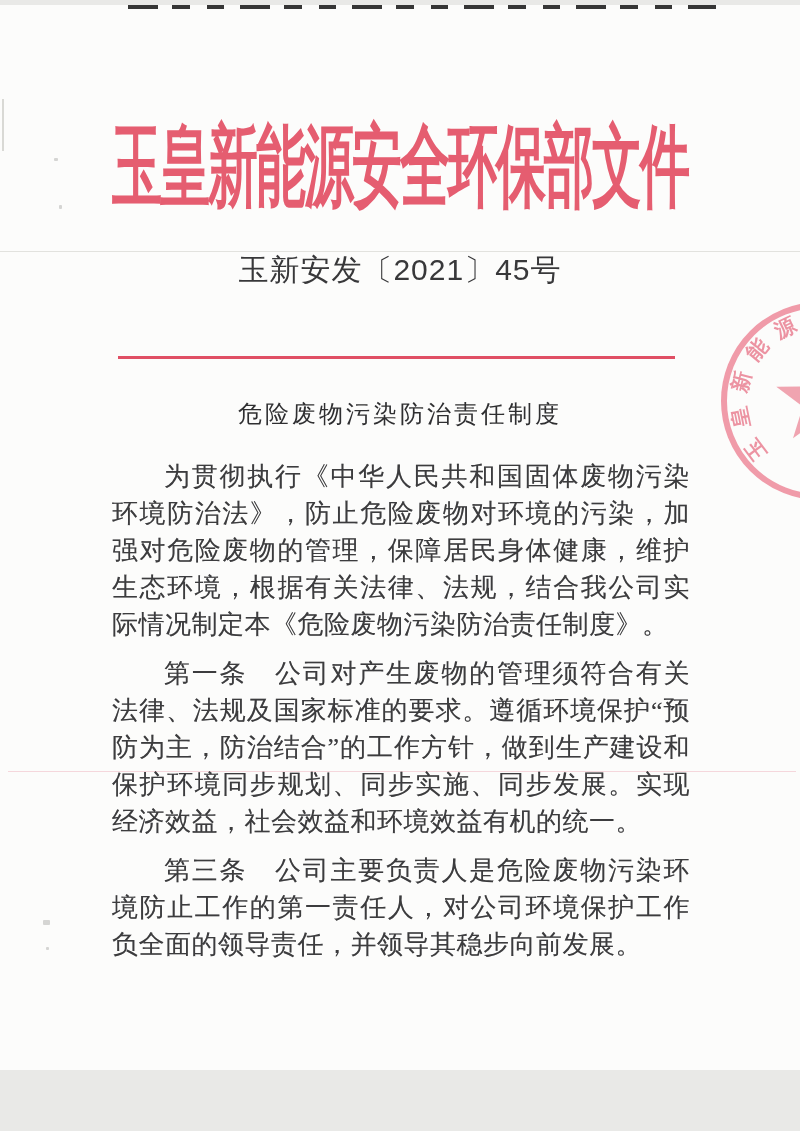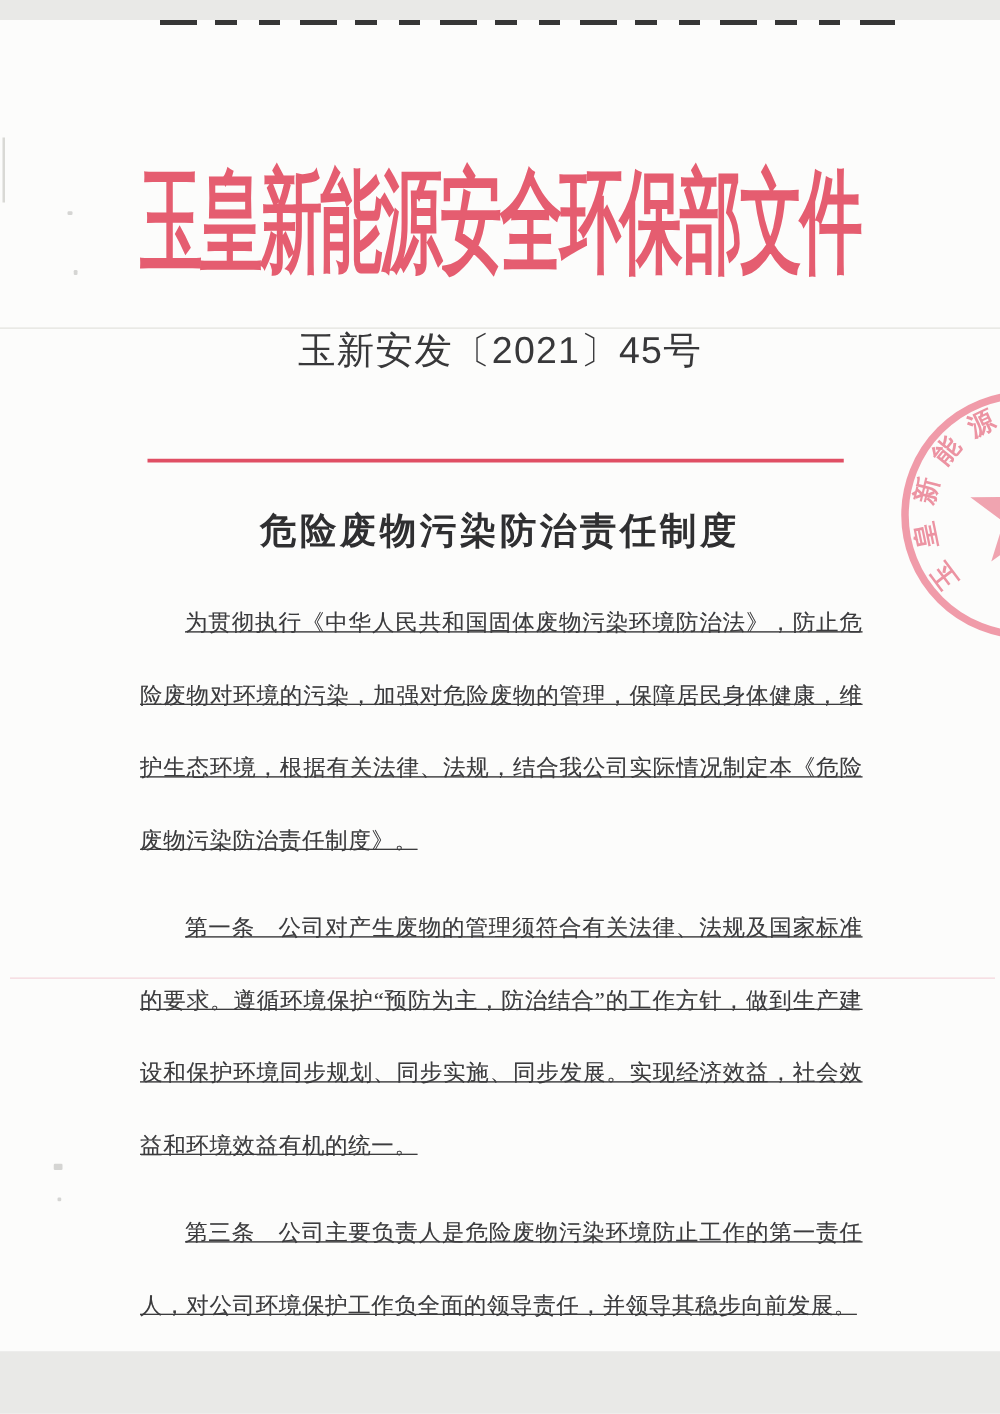--- a/index.html
+++ b/index.html
@@ -1,19 +1,19 @@
 <!DOCTYPE html>
 <html lang="zh"><head>
 <meta charset="utf-8">
 <style>
   html, body { margin: 0; padding: 0; background: #e9e9e7; }
   .page {
     position: relative;
     width: 800px; height: 1065px;
-    margin: 16px auto;
+    margin: 5px auto;
     background: #fcfcfb;
     overflow: hidden;
     font-family: "Liberation Serif", "DejaVu Serif", serif;
   }
   
   .top-dashes {
     position: absolute; top: 0; left: 128px; width: 588px; height: 4px;
     background: repeating-linear-gradient(90deg,
       #1b1b1b 0 30px, transparent 30px 44px,
       #1b1b1b 44px 62px, transparent 62px 79px,
@@ -60,36 +60,35 @@
     position: absolute; top: 351px; left: 118px; width: 557px; height: 3px;
     background: #e04f64;
   }
   .seal {
     position: absolute; left: 690px; top: 266px; width: 260px; height: 260px;
     opacity: .88;
   }
   .doc-title {
     position: absolute; top: 394px; left: 0; width: 800px;
     margin: 0; text-align: center;
-    font-size: 29px; line-height: 30px; font-weight: 700;
+    font-size: 24px; line-height: 30px; font-weight: 400;
     letter-spacing: 3px;
     color: #2f2f31;
   }
   .body-text {
     position: absolute; top: 453px; left: 112px; width: 578px;
     color: #3c3c3e;
   }
   .body-text p {
     margin: 0 0 12px 0;
-    font-size: 18px; line-height: 58px;
+    font-size: 26px; line-height: 37px;
     text-align: justify;
     text-indent: 2em;
     letter-spacing: .5px;
     text-shadow: 0 0 .5px rgba(60,60,62,.4);
-    text-decoration: underline;
   }
 </style>
 </head>
 <body>
 
 <div class="page">
 
   <div class="top-dashes"></div>
   <div class="left-edge-line"></div>
   <div class="speck s1"></div>

